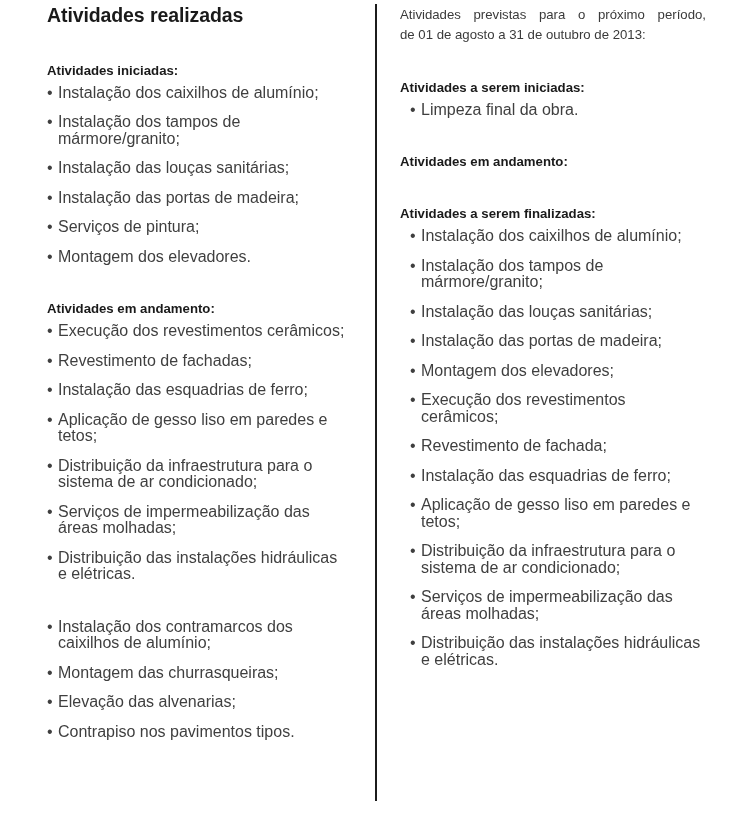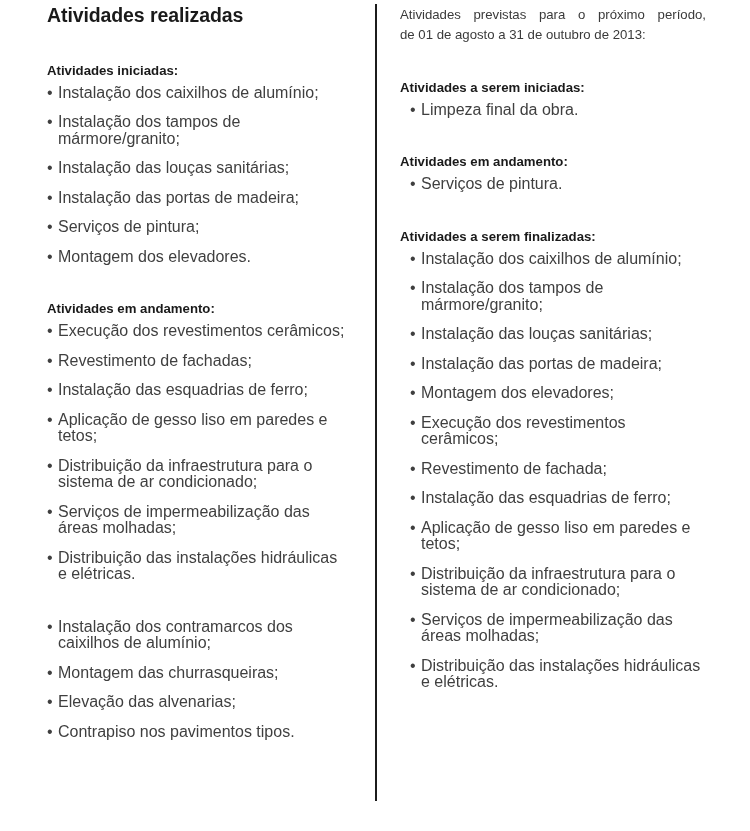--- a/index.html
+++ b/index.html
@@ -174,23 +174,20 @@
       </p>
       <div id="right-sections">
           <div class="section">
             <div class="section-heading">Atividades a serem iniciadas:</div>
             <ul class="bullets">
               <li><span class="bullet-dot">•</span><span>Limpeza final da obra.</span></li>
             </ul>
           </div>
           <div class="section">
             <div class="section-heading">Atividades em andamento:</div>
-            <ul class="bullets">
-              <li><span class="bullet-dot">•</span><span>Serviços de pintura.</span></li>
-            </ul>
           </div>
           <div class="section">
             <div class="section-heading">Atividades a serem finalizadas:</div>
             <ul class="bullets">
               <li><span class="bullet-dot">•</span><span>Instalação dos caixilhos de alumínio;</span></li>
               <li><span class="bullet-dot">•</span><span>Instalação dos tampos de mármore/granito;</span></li>
               <li><span class="bullet-dot">•</span><span>Instalação das louças sanitárias;</span></li>
               <li><span class="bullet-dot">•</span><span>Instalação das portas de madeira;</span></li>
               <li><span class="bullet-dot">•</span><span>Montagem dos elevadores;</span></li>
               <li><span class="bullet-dot">•</span><span>Execução dos revestimentos cerâmicos;</span></li>

